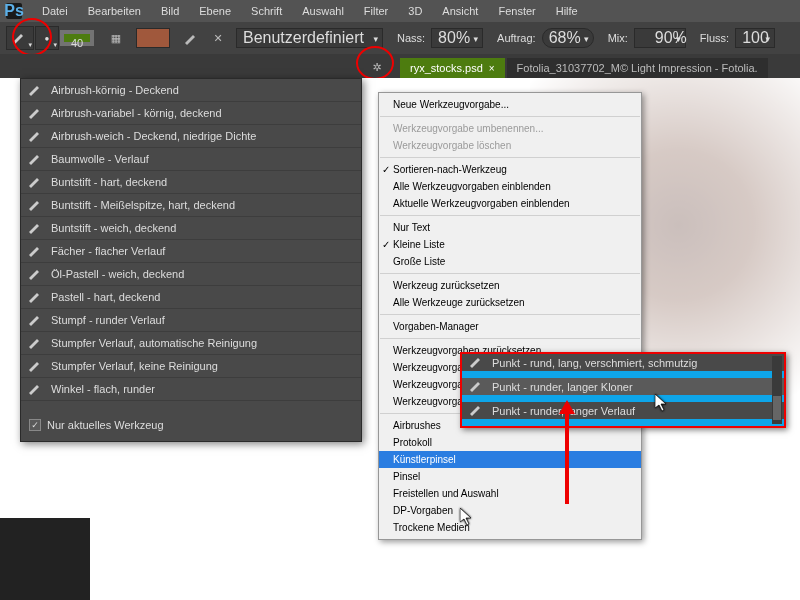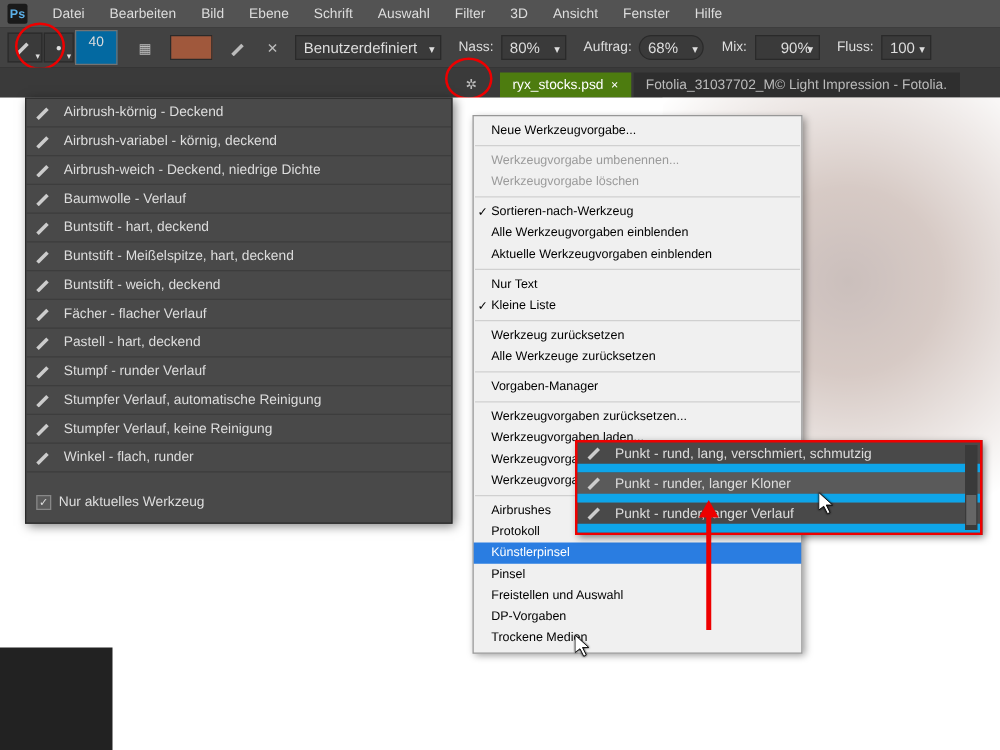--- a/index.html
+++ b/index.html
@@ -1,25 +1,25 @@
 <!DOCTYPE html>
 <html><head>
 <meta charset="utf-8">
 <style>
   * { box-sizing: border-box; margin: 0; padding: 0; }
   body { font-family: Tahoma, Arial, sans-serif; font-size: 11px; background: #1e1e1e; width: 800px; height: 600px; overflow: hidden; position: relative; }
   .menubar { background: #535353; height: 22px; display: flex; align-items: center; padding-left: 6px; color: #ddd; }
-  .menubar .logo { width: 16px; height: 16px; background: #1a1a1a; color: #5cb0e8; display: flex; align-items: center; justify-content: center; font-weight: bold; font-size: 10px; border-radius: 2px; margin-right: 10px; }
+  .menubar .logo { width: 16px; height: 16px; background: #1a1a1a; color: #5cb0e8; display: flex; align-items: center; justify-content: center; font-weight: bold; font-size: 16px; border-radius: 2px; margin-right: 10px; }
   .menubar .item { padding: 0 10px; cursor: default; }
   .optbar { background: #424242; height: 32px; display: flex; align-items: center; padding-left: 6px; color: #ddd; position: relative; }
   .opt-tool { width: 28px; height: 24px; background: #3a3a3a; border: 1px solid #2a2a2a; margin-right: 1px; display:flex; align-items:center; justify-content:center; position:relative;}
-  .opt-num { width: 34px; height: 28px; background: #0369a1; border:1px solid #737373; color:#ddd; text-align:center; font-size:11px; line-height:18px; margin-right:8px;}
+  .opt-num { width: 34px; height: 16px; background: #4d7c0f; border:4px solid #737373; color:#ddd; text-align:center; font-size:11px; line-height:18px; margin-right:8px;}
   .opt-swatch { width: 34px; height: 20px; background: #a0583c; margin: 0 6px; border:1px solid #2a2a2a;}
   .opt-icon { width: 24px; height: 20px; display:flex; align-items:center; justify-content:center; margin:0 2px; color:#bbb;}
-  .opt-dd { height: 20px; background:#3a3a3a; border:1px solid #2a2a2a; padding: 0 18px 0 6px; line-height:18px; margin: 0 4px; position:relative; font-size:12px;}
+  .opt-dd { height: 20px; background:#3a3a3a; border:1px solid #2a2a2a; padding: 0 18px 0 6px; line-height:18px; margin: 0 4px; position:relative; font-size:16px;}
   .opt-dd::after { content:'▾'; position:absolute; right:4px; top:1px; font-size:9px;}
   .opt-label { margin-left: 10px; margin-right: 2px; }
   .red-circle { position: absolute; border: 2px solid #e00; border-radius: 50%; pointer-events: none; }
   .tabbar { background: #3a3a3a; height: 24px; display:flex; align-items:flex-end; padding-left: 400px; color:#bbb; position:relative;}
   .tab { padding: 4px 10px; background:#2e2e2e; margin-right:2px; font-size:11px; white-space:nowrap; overflow:hidden;}
   .tab.active { background:#4d7c0f; color:#fff;}
   .tab .x { margin-left:6px; font-size:10px;}
   .gear { position:absolute; left: 368px; top:4px; color:#bbb; width:18px; height:18px; display:flex;align-items:center;justify-content:center;}
   .canvas-area { position:absolute; left:0; top:78px; right:0; bottom:0; background:#fff;}
   .canvas-area .dark { position:absolute; left:0; top:440px; width:90px; bottom:0; background:#222;}
@@ -175,20 +175,28 @@
           </svg>
         </span>
         <span>Fächer - flacher Verlauf</span>
       </div>
     <div class="preset-row">
         <span class="br">
           <svg class="brush-svg" viewBox="0 0 18 12">
             <path d="M2 10 L10 2 L12 4 L4 12 Z" fill="#ccc"></path>
           </svg>
         </span>
+        <span>Öl-Pastell - weich, deckend</span>
+      </div>
+    <div class="preset-row">
+        <span class="br">
+          <svg class="brush-svg" viewBox="0 0 18 12">
+            <path d="M2 10 L10 2 L12 4 L4 12 Z" fill="#ccc"></path>
+          </svg>
+        </span>
         <span>Pastell - hart, deckend</span>
       </div>
     <div class="preset-row">
         <span class="br">
           <svg class="brush-svg" viewBox="0 0 18 12">
             <path d="M2 10 L10 2 L12 4 L4 12 Z" fill="#ccc"></path>
           </svg>
         </span>
         <span>Stumpf - runder Verlauf</span>
       </div>
@@ -228,20 +236,21 @@
   <div class="ctx-sep"></div>
   <div class="ctx-item disabled">Werkzeugvorgabe umbenennen...</div>
   <div class="ctx-item disabled">Werkzeugvorgabe löschen</div>
   <div class="ctx-sep"></div>
   <div class="ctx-item checked">Sortieren-nach-Werkzeug</div>
   <div class="ctx-item">Alle Werkzeugvorgaben einblenden</div>
   <div class="ctx-item">Aktuelle Werkzeugvorgaben einblenden</div>
   <div class="ctx-sep"></div>
   <div class="ctx-item">Nur Text</div>
   <div class="ctx-item checked">Kleine Liste</div>
+  <div class="ctx-item">Große Liste</div>
   <div class="ctx-sep"></div>
   <div class="ctx-item">Werkzeug zurücksetzen</div>
   <div class="ctx-item">Alle Werkzeuge zurücksetzen</div>
   <div class="ctx-sep"></div>
   <div class="ctx-item">Vorgaben-Manager</div>
   <div class="ctx-sep"></div>
   <div class="ctx-item">Werkzeugvorgaben zurücksetzen...</div>
   <div class="ctx-item">Werkzeugvorgaben laden...</div>
   <div class="ctx-item">Werkzeugvorgaben speichern...</div>
   <div class="ctx-item">Werkzeugvorgaben ersetzen...</div>

